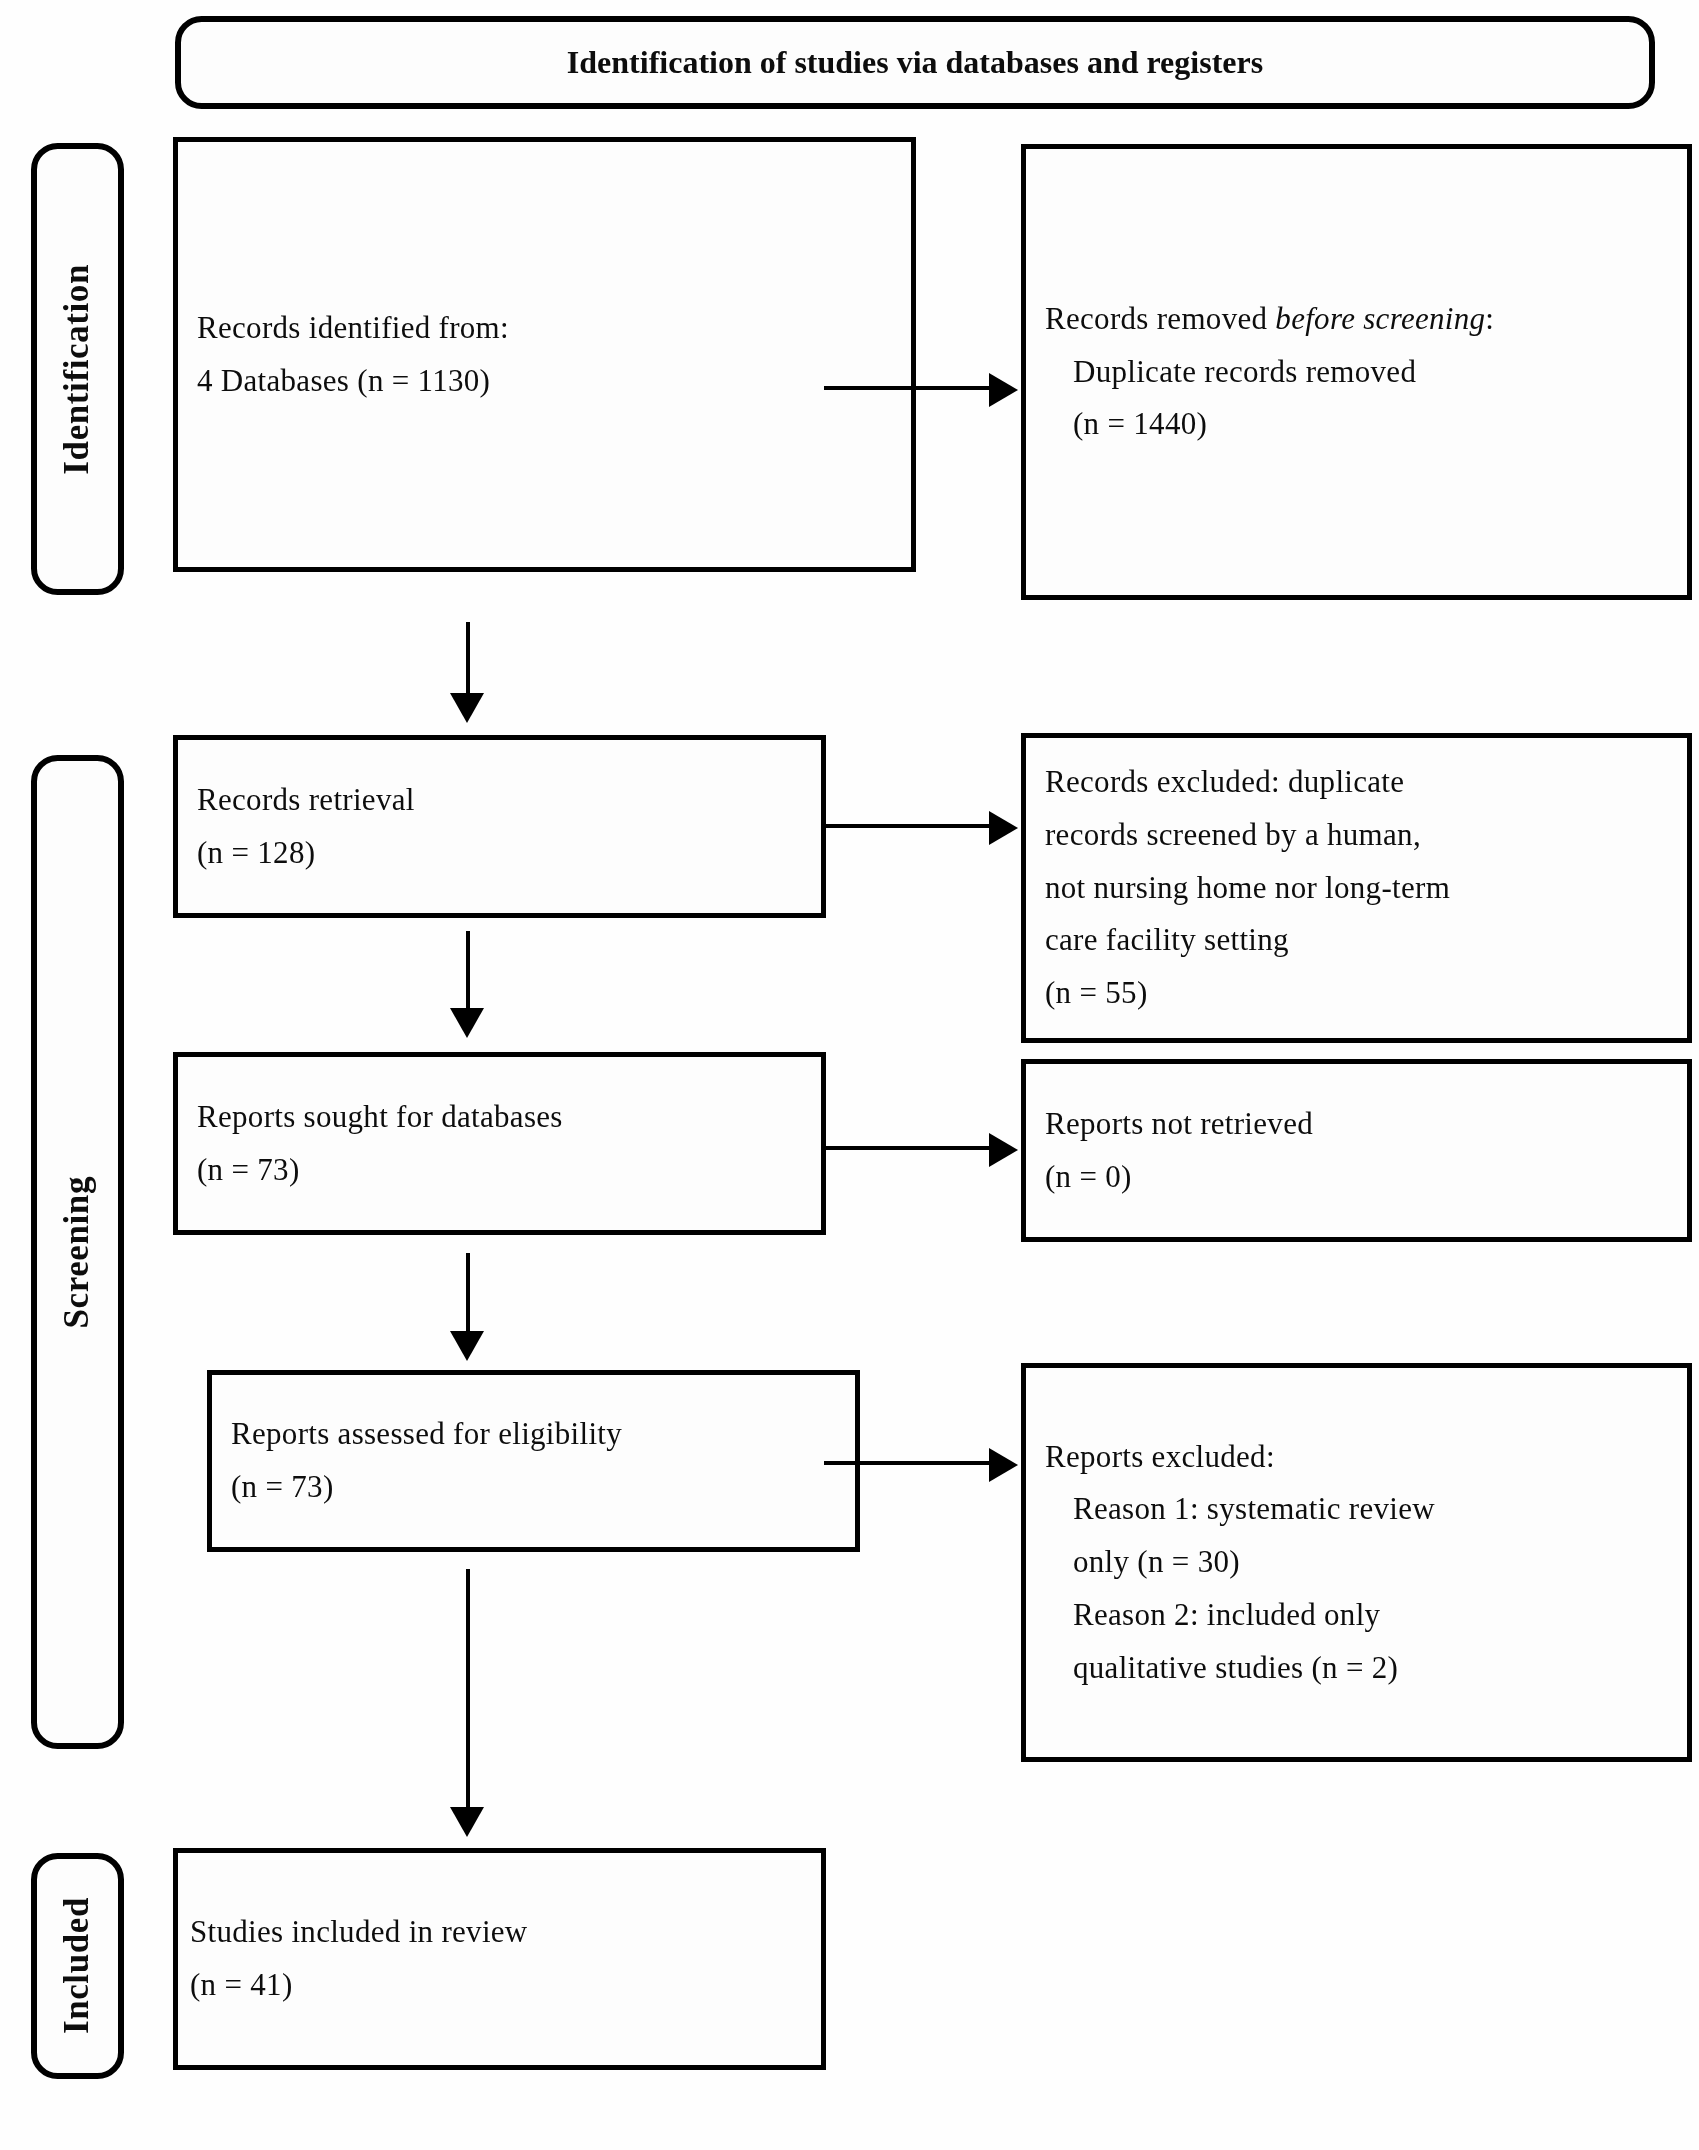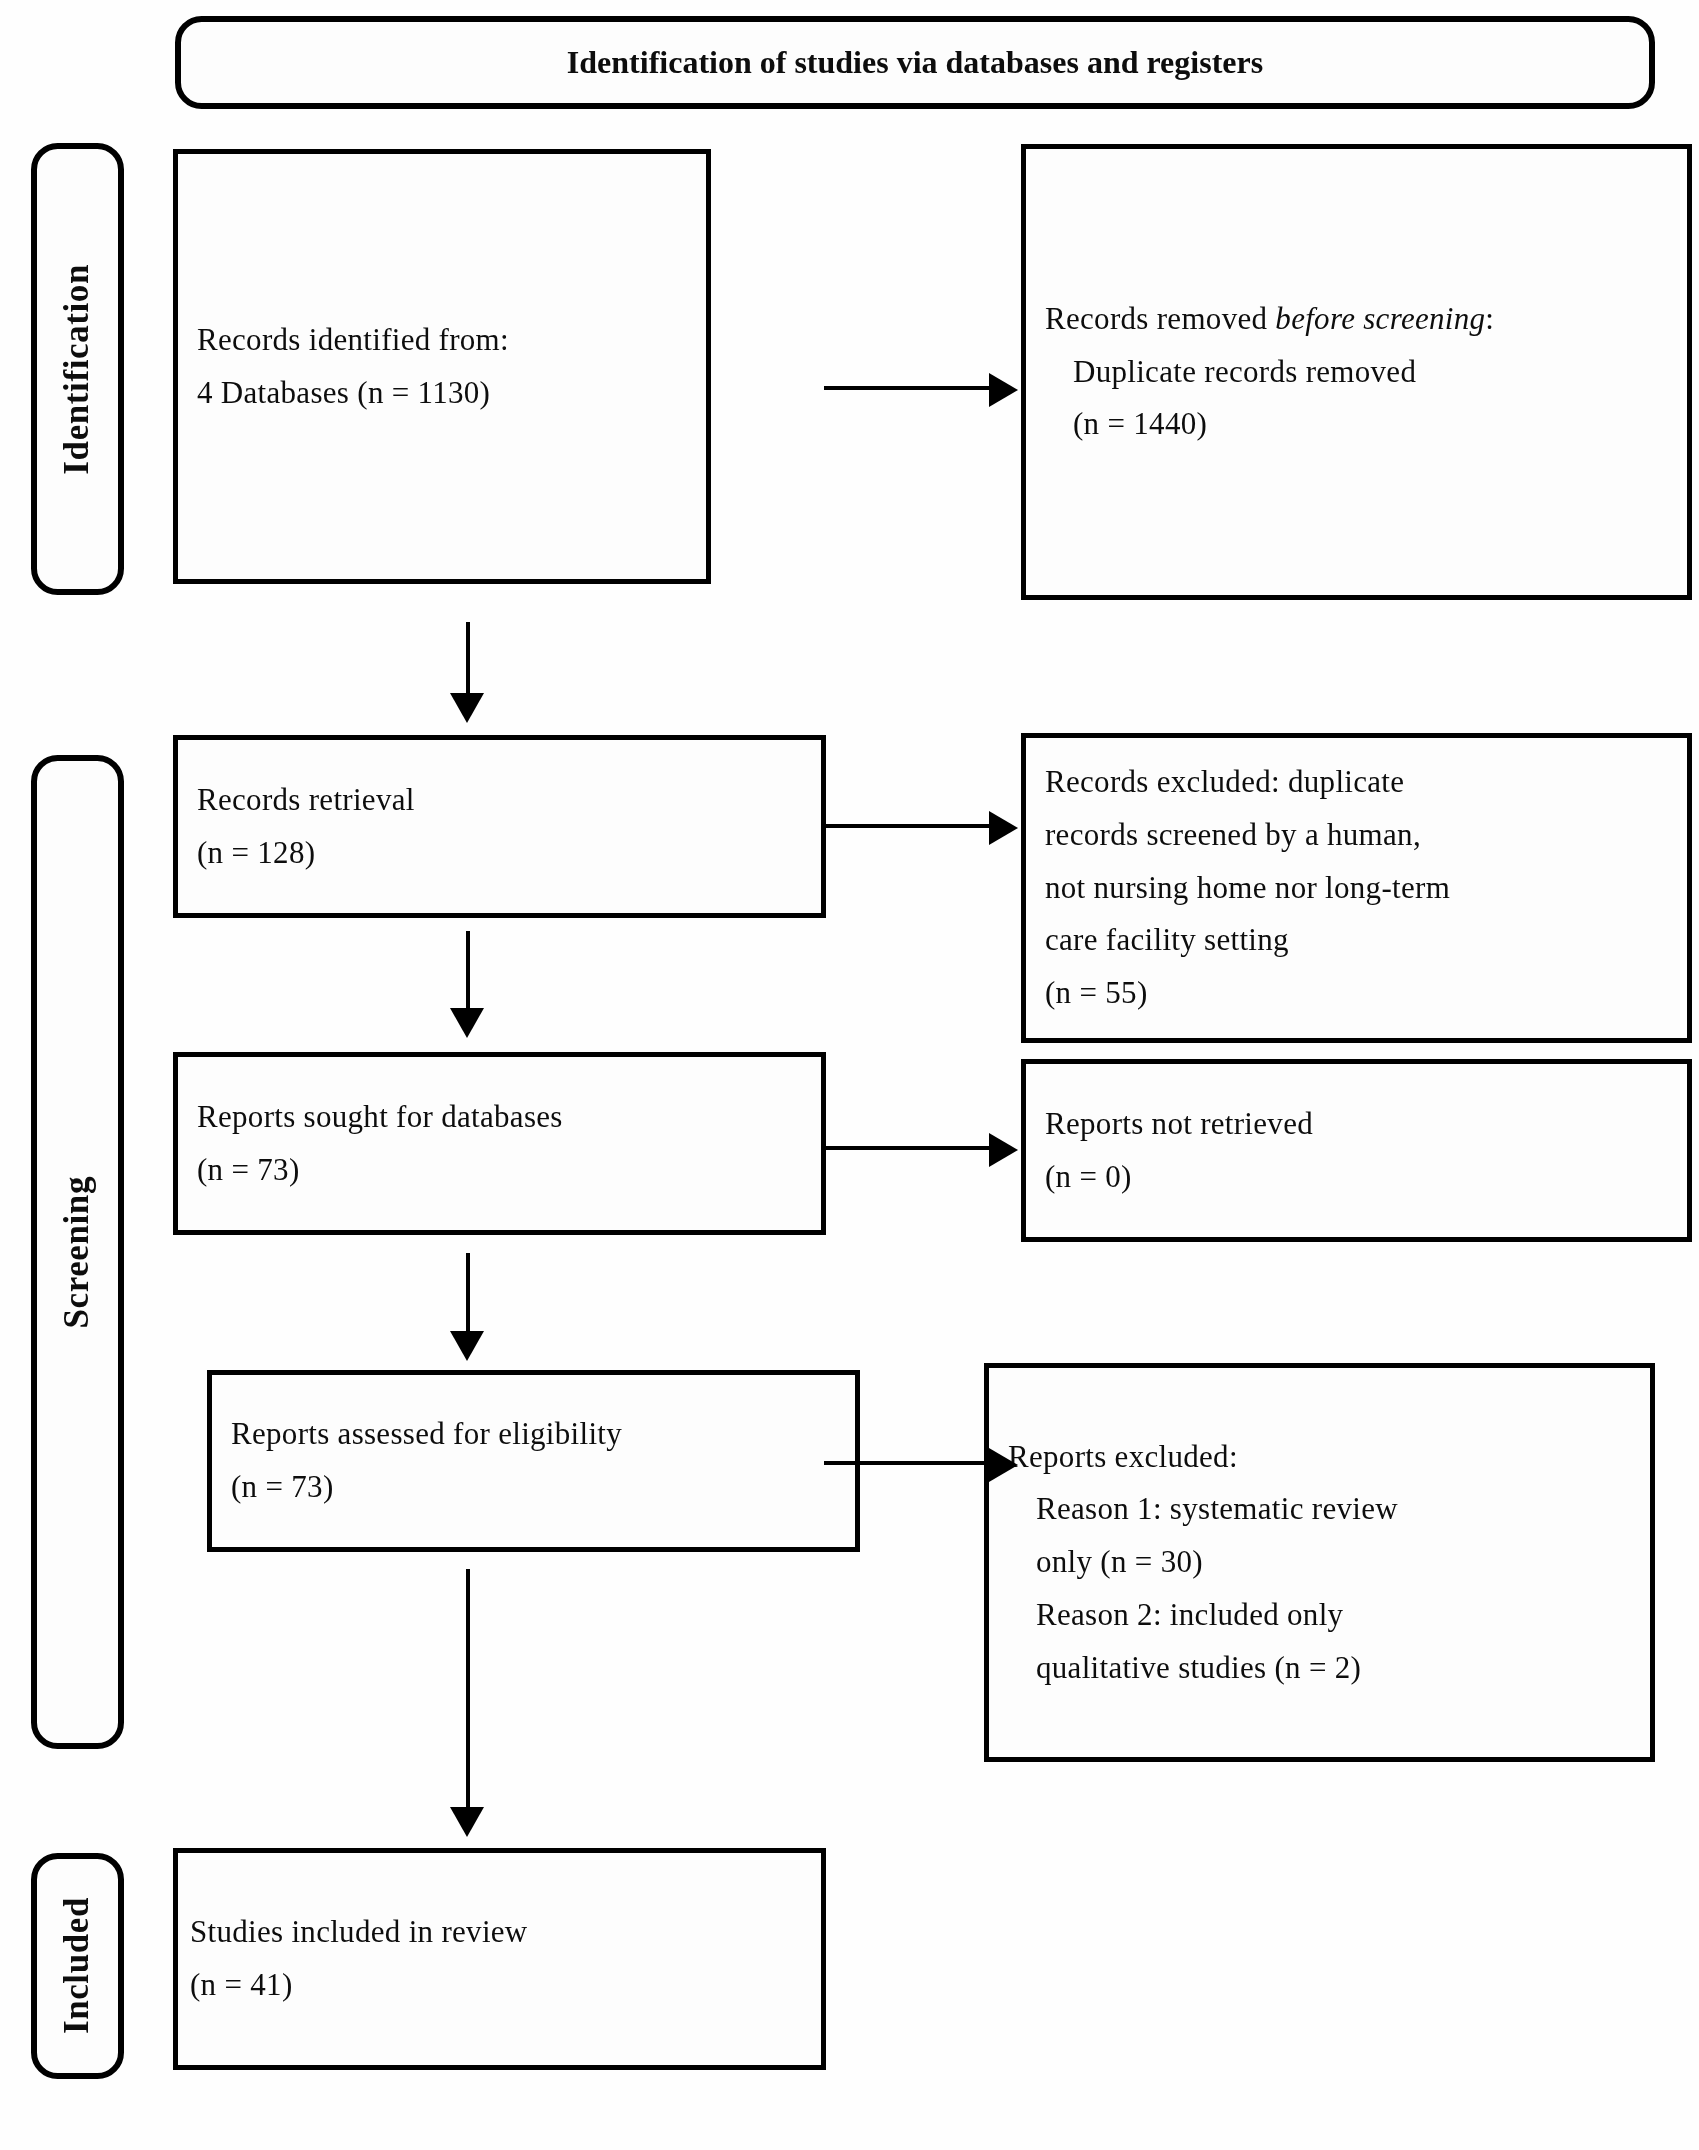--- a/index.html
+++ b/index.html
@@ -80,21 +80,21 @@
   </div>
 
   <div class="pill" style="left:30.5px;top:755px;width:93px;height:994px;">
     <span class="sidebar-label">Screening</span>
   </div>
 
   <div class="pill" style="left:30.5px;top:1853px;width:93px;height:226px;">
     <span class="sidebar-label">Included</span>
   </div>
 
-  <div class="box" style="left:173px;top:149px;width:538px;height:435px;justify-content:center;">
+  <div class="box" style="left:173px;top:137px;width:743px;height:435px;justify-content:center;">
     <div class="line">Records identified from:</div>
     <div class="line">4 Databases (n = 1130)</div>
   </div>
 
   <div class="box" style="left:173px;top:735px;width:653px;height:183px;">
     <div class="line">Records retrieval</div>
     <div class="line">(n = 128)</div>
   </div>
 
   <div class="box" style="left:173px;top:1052px;width:653px;height:183px;">
@@ -124,21 +124,21 @@
     <div class="line">not nursing home nor long-term</div>
     <div class="line">care facility setting</div>
     <div class="line">(n = 55)</div>
   </div>
 
   <div class="box" style="left:1021px;top:1059px;width:671px;height:183px;justify-content:center;">
     <div class="line">Reports not retrieved</div>
     <div class="line">(n = 0)</div>
   </div>
 
-  <div class="box" style="left:984px;top:1363px;width:671px;height:399px;">
+  <div class="box" style="left:1021px;top:1363px;width:671px;height:399px;">
     <div class="line">Reports excluded:</div>
     <div class="line indent">Reason 1: systematic review</div>
     <div class="line indent">only (n = 30)</div>
     <div class="line indent">Reason 2: included only</div>
     <div class="line indent">qualitative studies (n = 2)</div>
   </div>
 
   <div class="vline" style="left:466px;top:622px;height:72px;"></div>
   <div class="head-down" style="left:450px;top:693px;"></div>
 

